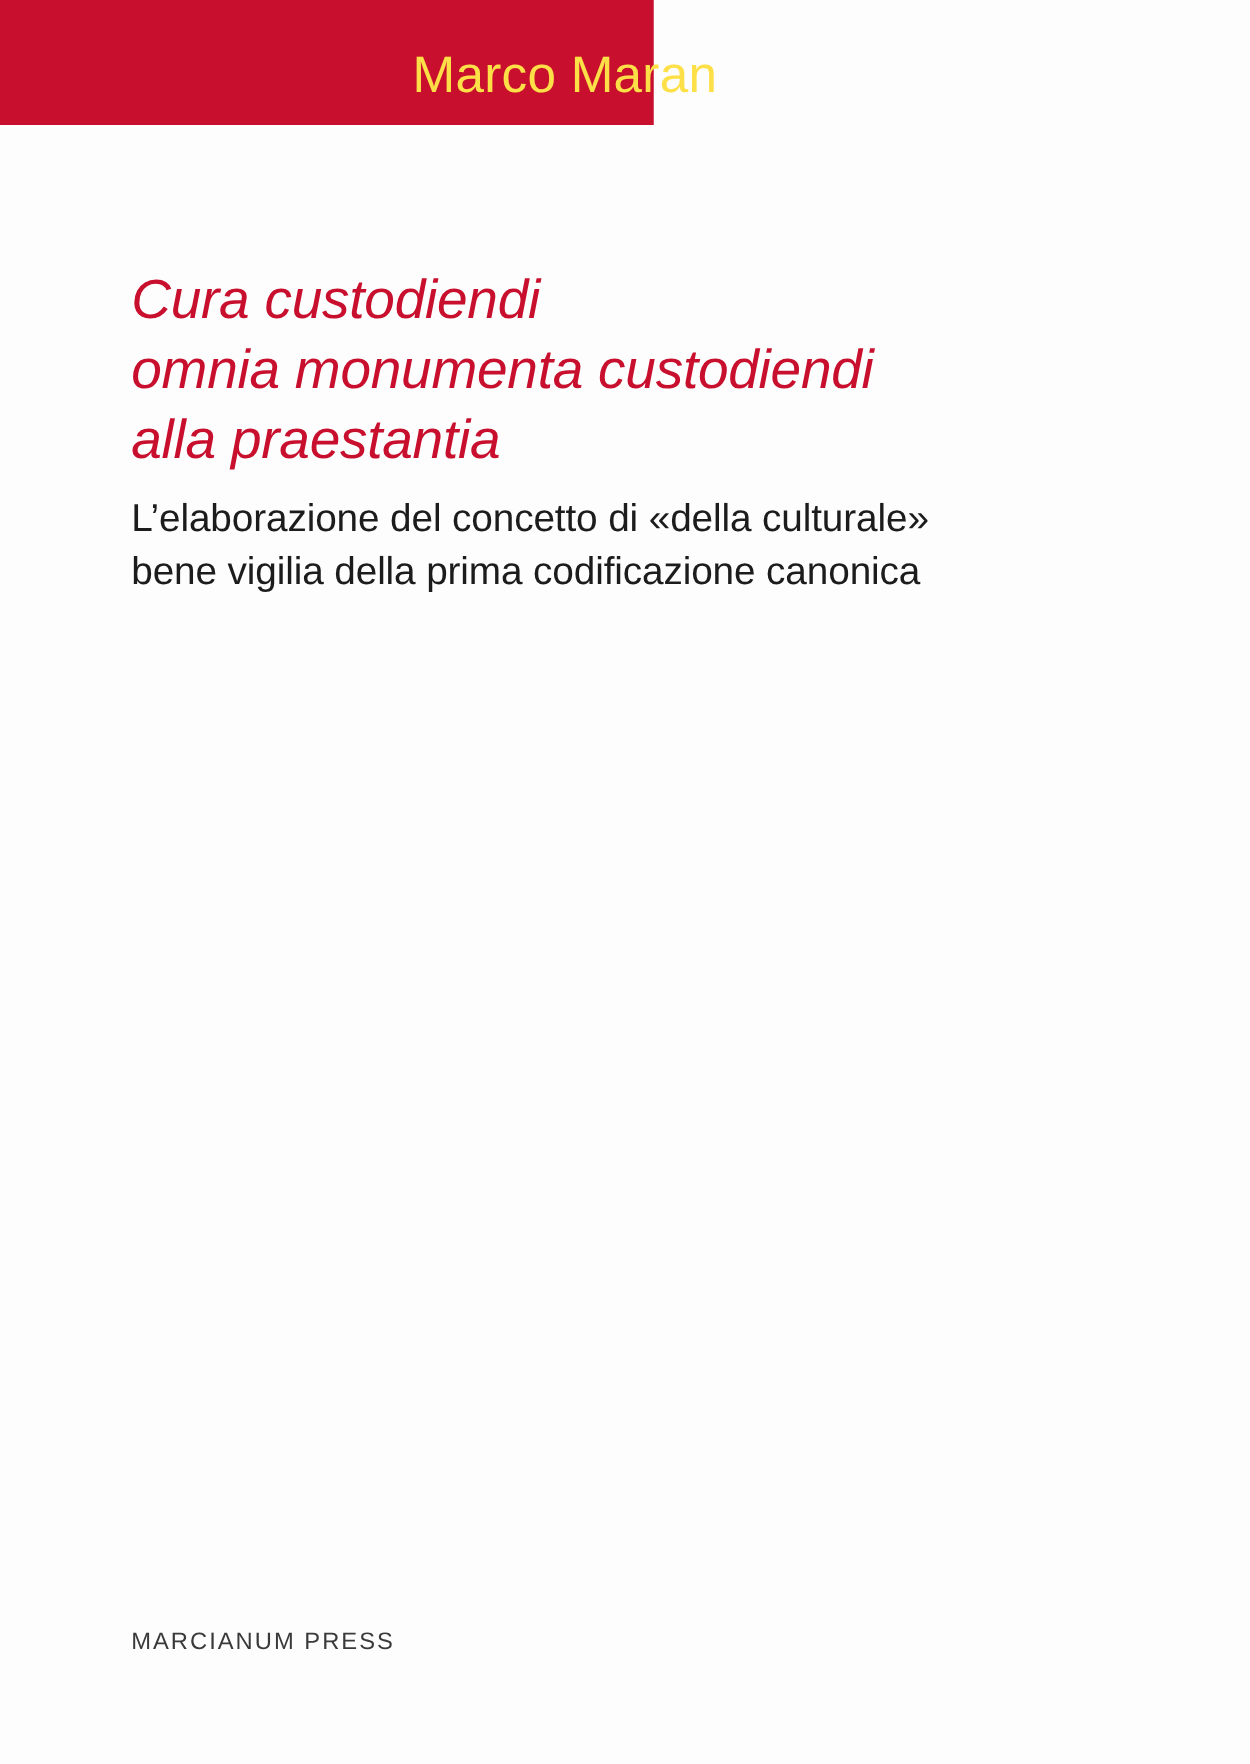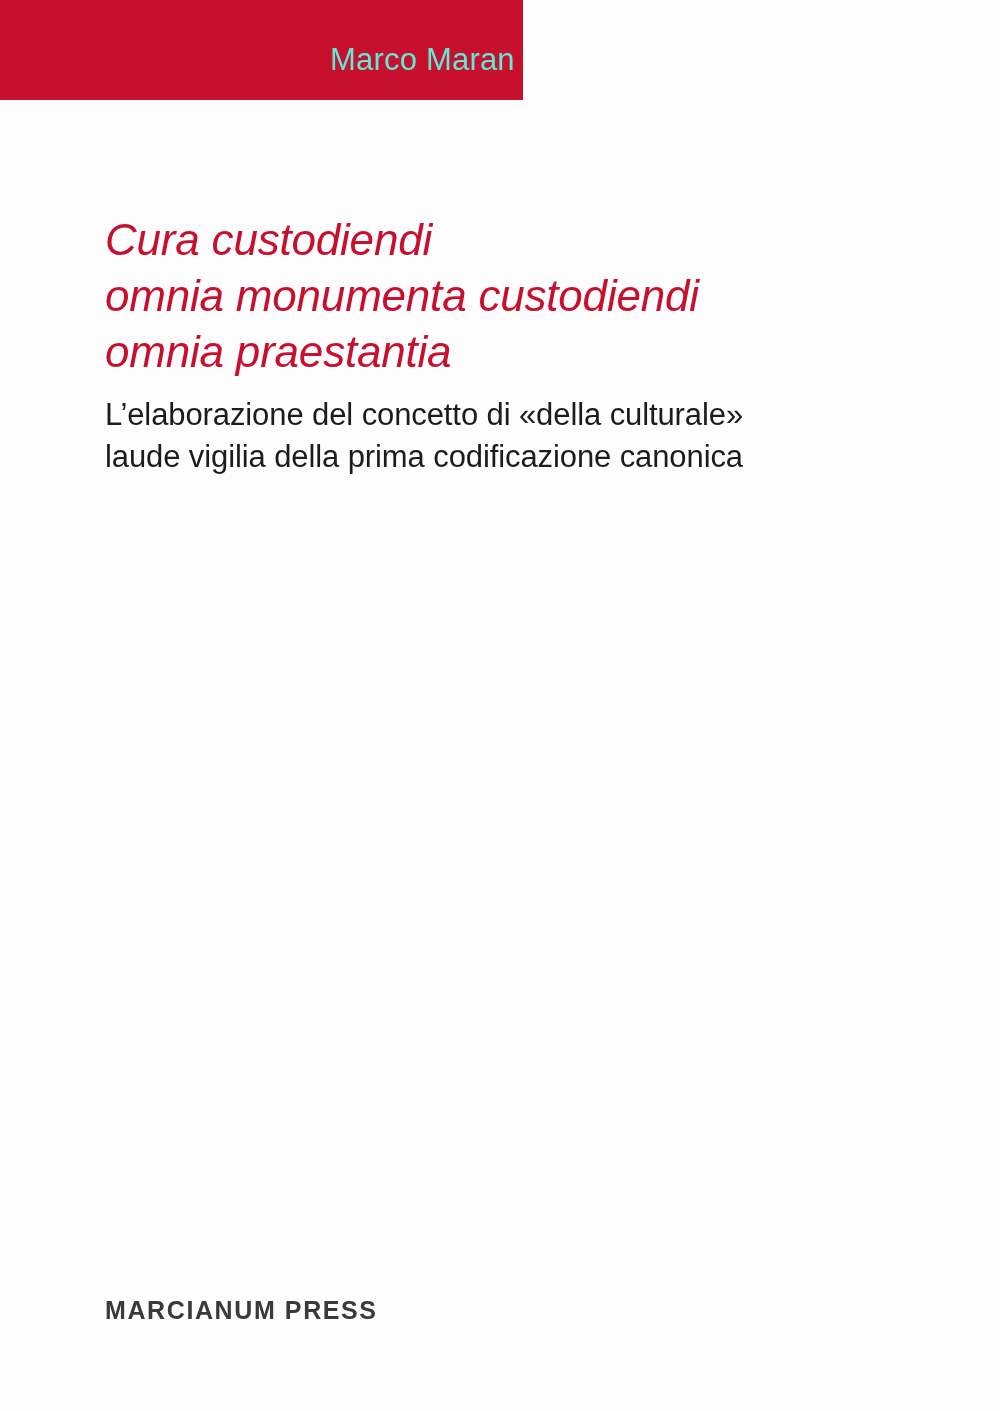--- a/index.html
+++ b/index.html
@@ -29,22 +29,22 @@
     width: 523px;
     height: 100px;
     background: #c8102e;
     box-sizing: border-box;
   }
   .author-name {
     position: absolute;
     left: 330px;
     top: 60px;
     transform: translateY(-50%);
-    color: #5eead4;
-    font-size: 31px;
+    color: #fde047;
+    font-size: 41px;
     font-weight: 400;
     letter-spacing: 0.2px;
     white-space: nowrap;
     font-family: "Liberation Sans", sans-serif;
   }
 
   
   .title-block {
     position: absolute;
     left: 105px;
@@ -79,42 +79,42 @@
     display: block;
     white-space: nowrap;
   }
 
   
   .publisher {
     position: absolute;
     left: 105px;
     bottom: 86px;
     color: #3a3a3a;
-    font-size: 25px;
+    font-size: 19px;
     letter-spacing: 1.6px;
-    font-weight: 700;
+    font-weight: 400;
     font-family: "Liberation Sans", sans-serif;
   }
 </style>
 </head>
 <body>
 
 <div class="cover">
 
   <div class="author-banner">
     <div class="author-name">Marco Maran</div>
   </div>
 
   <div class="title-block">
     <h1 class="title">
       <span class="tl">Cura custodiendi</span>
       <span class="tl">omnia monumenta custodiendi</span>
-      <span class="tl">omnia praestantia</span>
+      <span class="tl">alla praestantia</span>
     </h1>
     <p class="subtitle">
       <span class="sl">L’elaborazione del concetto di «della culturale»</span>
-      <span class="sl">laude vigilia della prima codificazione canonica</span>
+      <span class="sl">bene vigilia della prima codificazione canonica</span>
     </p>
   </div>
 
   <div class="publisher">MARCIANUM PRESS</div>
 
 </div>
 
 </body></html>

